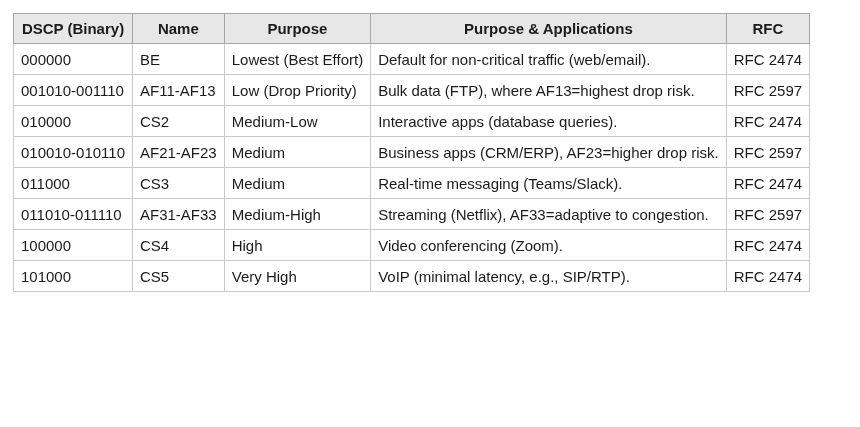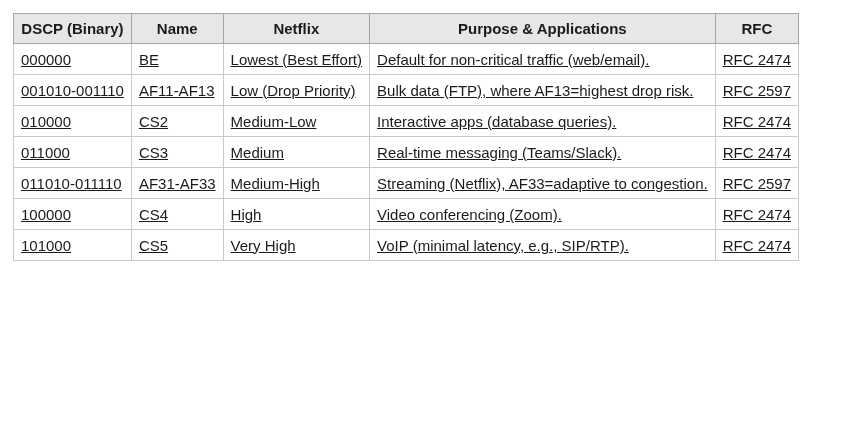--- a/index.html
+++ b/index.html
@@ -32,21 +32,20 @@
   table.dscp td{
     border:1px solid var(--cell-border);
     font-size:15px;
     text-align:left;
     padding:5px 7px;
     white-space:nowrap;
     vertical-align:middle;
     color:var(--text);
     background:#ffffff;
     height:31px;
-    text-decoration:underline;
   }
   col.c-dscp{width:120px;}
   col.c-name{width:90px;}
   col.c-priority{width:156px;}
   col.c-purpose{width:388px;}
   col.c-rfc{width:78px;}
 </style>
 </head>
 <body>
 
@@ -56,21 +55,21 @@
       <col class="c-dscp">
         <col class="c-name">
         <col class="c-priority">
         <col class="c-purpose">
         <col class="c-rfc">
     </colgroup>
     <thead>
       <tr>
         <th>DSCP (Binary)</th>
         <th>Name</th>
-        <th>Netflix</th>
+        <th>Purpose</th>
         <th>Purpose &amp; Applications</th>
         <th>RFC</th>
       </tr>
     </thead>
     <tbody>
         <tr>
     <td>000000</td>
     <td>BE</td>
     <td>Lowest (Best Effort)</td>
     <td>Default for non-critical traffic (web/email).</td>
@@ -82,20 +81,27 @@
     <td>Low (Drop Priority)</td>
     <td>Bulk data (FTP), where AF13=highest drop risk.</td>
     <td>RFC 2597</td>
   </tr>
         <tr>
     <td>010000</td>
     <td>CS2</td>
     <td>Medium-Low</td>
     <td>Interactive apps (database queries).</td>
     <td>RFC 2474</td>
+  </tr>
+        <tr>
+    <td>010010-010110</td>
+    <td>AF21-AF23</td>
+    <td>Medium</td>
+    <td>Business apps (CRM/ERP), AF23=higher drop risk.</td>
+    <td>RFC 2597</td>
   </tr>
         <tr>
     <td>011000</td>
     <td>CS3</td>
     <td>Medium</td>
     <td>Real-time messaging (Teams/Slack).</td>
     <td>RFC 2474</td>
   </tr>
         <tr>
     <td>011010-011110</td>

